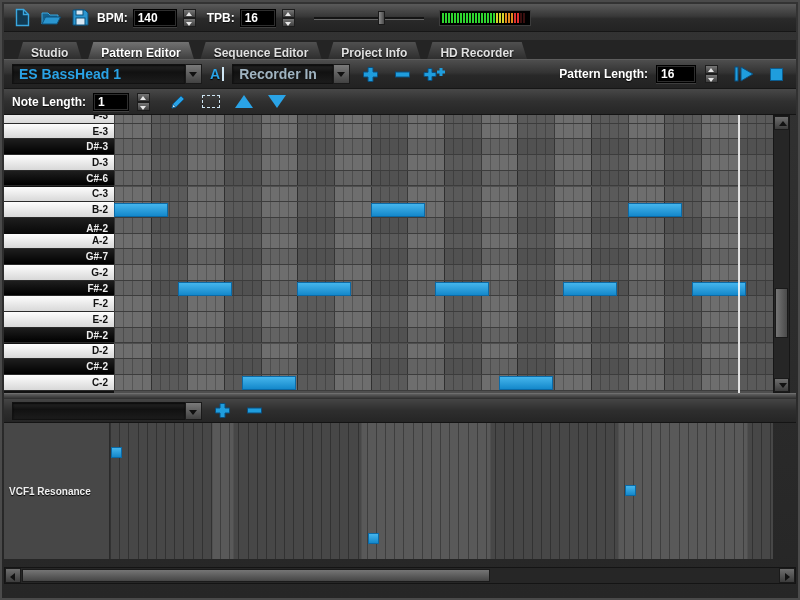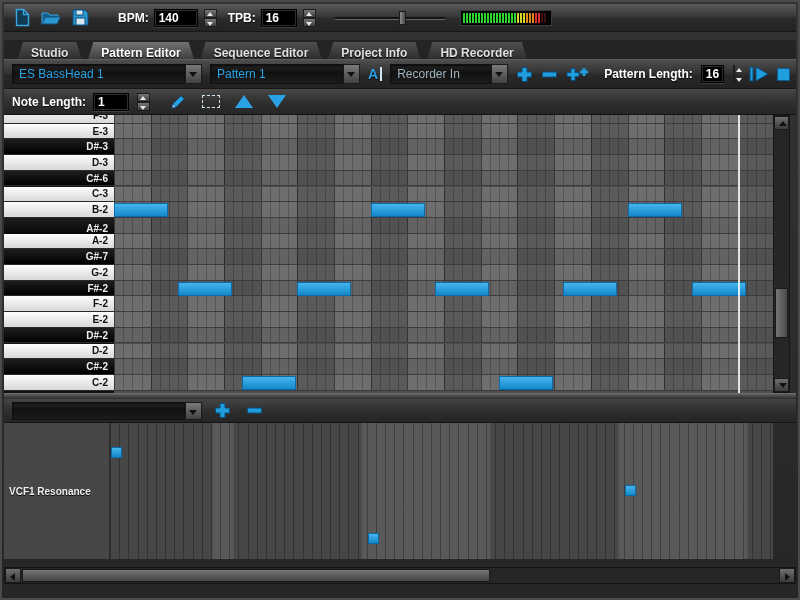--- a/index.html
+++ b/index.html
@@ -20,21 +20,21 @@
   .slider { position: relative; width: 110px; height: 16px; margin-left: 14px; }
   .slider .track { position: absolute; left: 0; right: 0; top: 7px; height: 3px; background: #141414; border-bottom: 1px solid #666; }
   .slider .thumb { position: absolute; top: 1px; width: 7px; height: 14px; background: linear-gradient(90deg, #8a8a8a, #4a4a4a); border: 1px solid #1a1a1a; }
   .meter { width: 92px; height: 16px; background: #000; border: 1px solid #3c3c3c; display: flex; align-items: center; padding: 2px; gap: 1px; margin-left: 10px; }
   .meter span { width: 2px; height: 10px; flex: none; }
   .tabbar { position: absolute; left: 2px; top: 38px; right: 2px; height: 27px; display: flex; align-items: center; padding-left: 12px; gap: 3px; background: #242424; }
   .tab { height: 23px; line-height: 23px; padding: 0 15px; font-size: 12px; font-weight: bold; color: #e0e0e0; background: linear-gradient(#505050, #303030 70%, #282828); clip-path: polygon(7px 0, calc(100% - 7px) 0, 100% 100%, 0 100%); text-shadow: 0 1px 1px #000; white-space: nowrap; }
   .tab.active { background: linear-gradient(#727272, #424242 70%, #353535); color: #fff; }
   .tb2 { left: 2px; top: 57px; right: 2px; height: 30px; background: linear-gradient(#4e4e4e, #333 45%, #282828 55%, #222); border-top: 1px solid #5d5d5d; border-bottom: 1px solid #161616; padding: 0 8px; gap: 8px; }
   .dd { height: 20px; display: flex; flex: none; }
-  .dd .val { flex: 1; background: linear-gradient(#262626, #111 40%, #1c1c1c); border: 1px solid #111; border-right: none; box-shadow: inset 0 1px 2px rgba(0,0,0,.8); font-size: 12px; font-weight: normal; color: #2aa3e6; display: flex; align-items: center; padding: 0 6px; overflow: hidden; white-space: nowrap; }
+  .dd .val { flex: 1; background: linear-gradient(#262626, #111 40%, #1c1c1c); border: 1px solid #111; border-right: none; box-shadow: inset 0 1px 2px rgba(0,0,0,.8); font-size: 14px; font-weight: bold; color: #2aa3e6; display: flex; align-items: center; padding: 0 6px; overflow: hidden; white-space: nowrap; }
   .dd .val.muted { color: #9fb3c0; }
   .dd .btn { width: 17px; background: linear-gradient(#7a7a7a, #424242); border: 1px solid #1a1a1a; position: relative; }
   .dd .btn::after { content: ""; position: absolute; left: 3px; top: 7px; border-left: 4px solid transparent; border-right: 4px solid transparent; border-top: 5px solid #101010; }
   .w190 { width: 190px; } .w150 { width: 150px; } .w118 { width: 118px; }
   .ai { font-size: 14px; font-weight: bold; color: #2aa3e6; display: flex; align-items: center; text-shadow: 0 1px 1px #000; }
   .ai::after { content: ""; width: 2px; height: 14px; background: #cfe6f4; margin-left: 2px; }
   .spacer { flex: 1; }
   .tb3 { left: 2px; top: 87px; right: 2px; height: 26px; background: linear-gradient(#484848, #303030 50%, #262626); border-bottom: 1px solid #141414; padding: 0 8px; gap: 7px; }
   .toolbtn { width: 26px; height: 20px; display: flex; align-items: center; justify-content: center; flex: none; }
   .marquee { width: 18px; height: 13px; border: 1px dashed #cfe6f4; }
@@ -100,21 +100,21 @@
         <path d="M1 14 L4.5 7 h15 l-3.5 7 z" fill="#2b96d0" stroke="#0d517a"></path>
       </svg>
     </div>
     <div class="iconbtn">
       <svg width="17" height="17" viewBox="0 0 17 17">
         <path d="M1 1 h12 l3 3 v12 h-15 z" fill="#2b96d0" stroke="#0d517a"></path>
         <rect x="4" y="9" width="9" height="7" fill="#d6e8f4" stroke="#0d517a"></rect>
         <rect x="4" y="1" width="7" height="5" fill="#d6e8f4" stroke="#0d517a"></rect>
       </svg>
     </div>
-    <span class="lbl" style="margin-left:21px">BPM:</span>
+    <span class="lbl" style="margin-left:0">BPM:</span>
     <div class="lcd w44">140</div>
     <div class="spin">
         <div class="up"></div>
         <div class="dn"></div>
       </div>
     <span class="lbl" style="margin-left:6px">TPB:</span>
     <div class="lcd w36">16</div>
     <div class="spin">
         <div class="up"></div>
         <div class="dn"></div>
@@ -159,24 +159,20 @@
       <div class="tab">Studio</div>
       <div class="tab active">Pattern Editor</div>
       <div class="tab">Sequence Editor</div>
       <div class="tab">Project Info</div>
       <div class="tab">HD Recorder</div>
     </div>
 
   <div class="toolbar tb2">
     <div class="dd w190">
       <div class="val">ES BassHead 1</div>
-      <div class="btn"></div>
-    </div>
-    <div class="dd w150">
-      <div class="val">Pattern 1</div>
       <div class="btn"></div>
     </div>
     <div class="ai">
         <span>A</span>
       </div>
     <div class="dd w118">
       <div class="val muted">Recorder In</div>
       <div class="btn"></div>
     </div>
     <div class="iconbtn">

